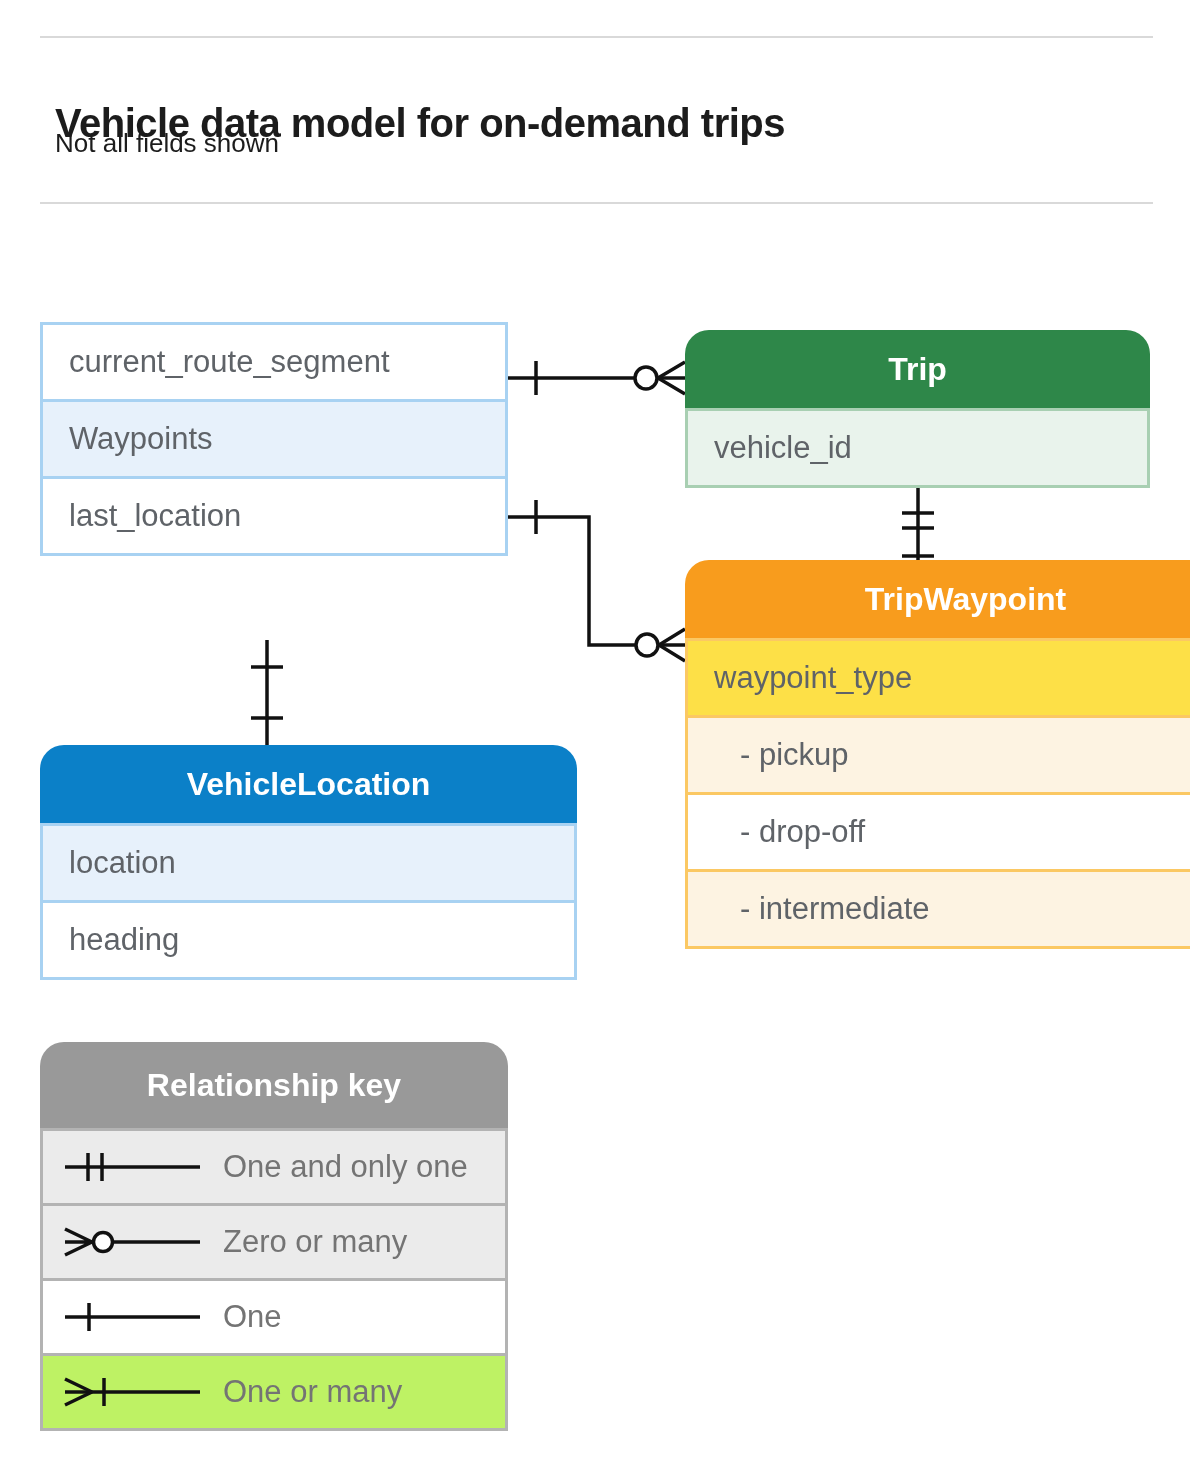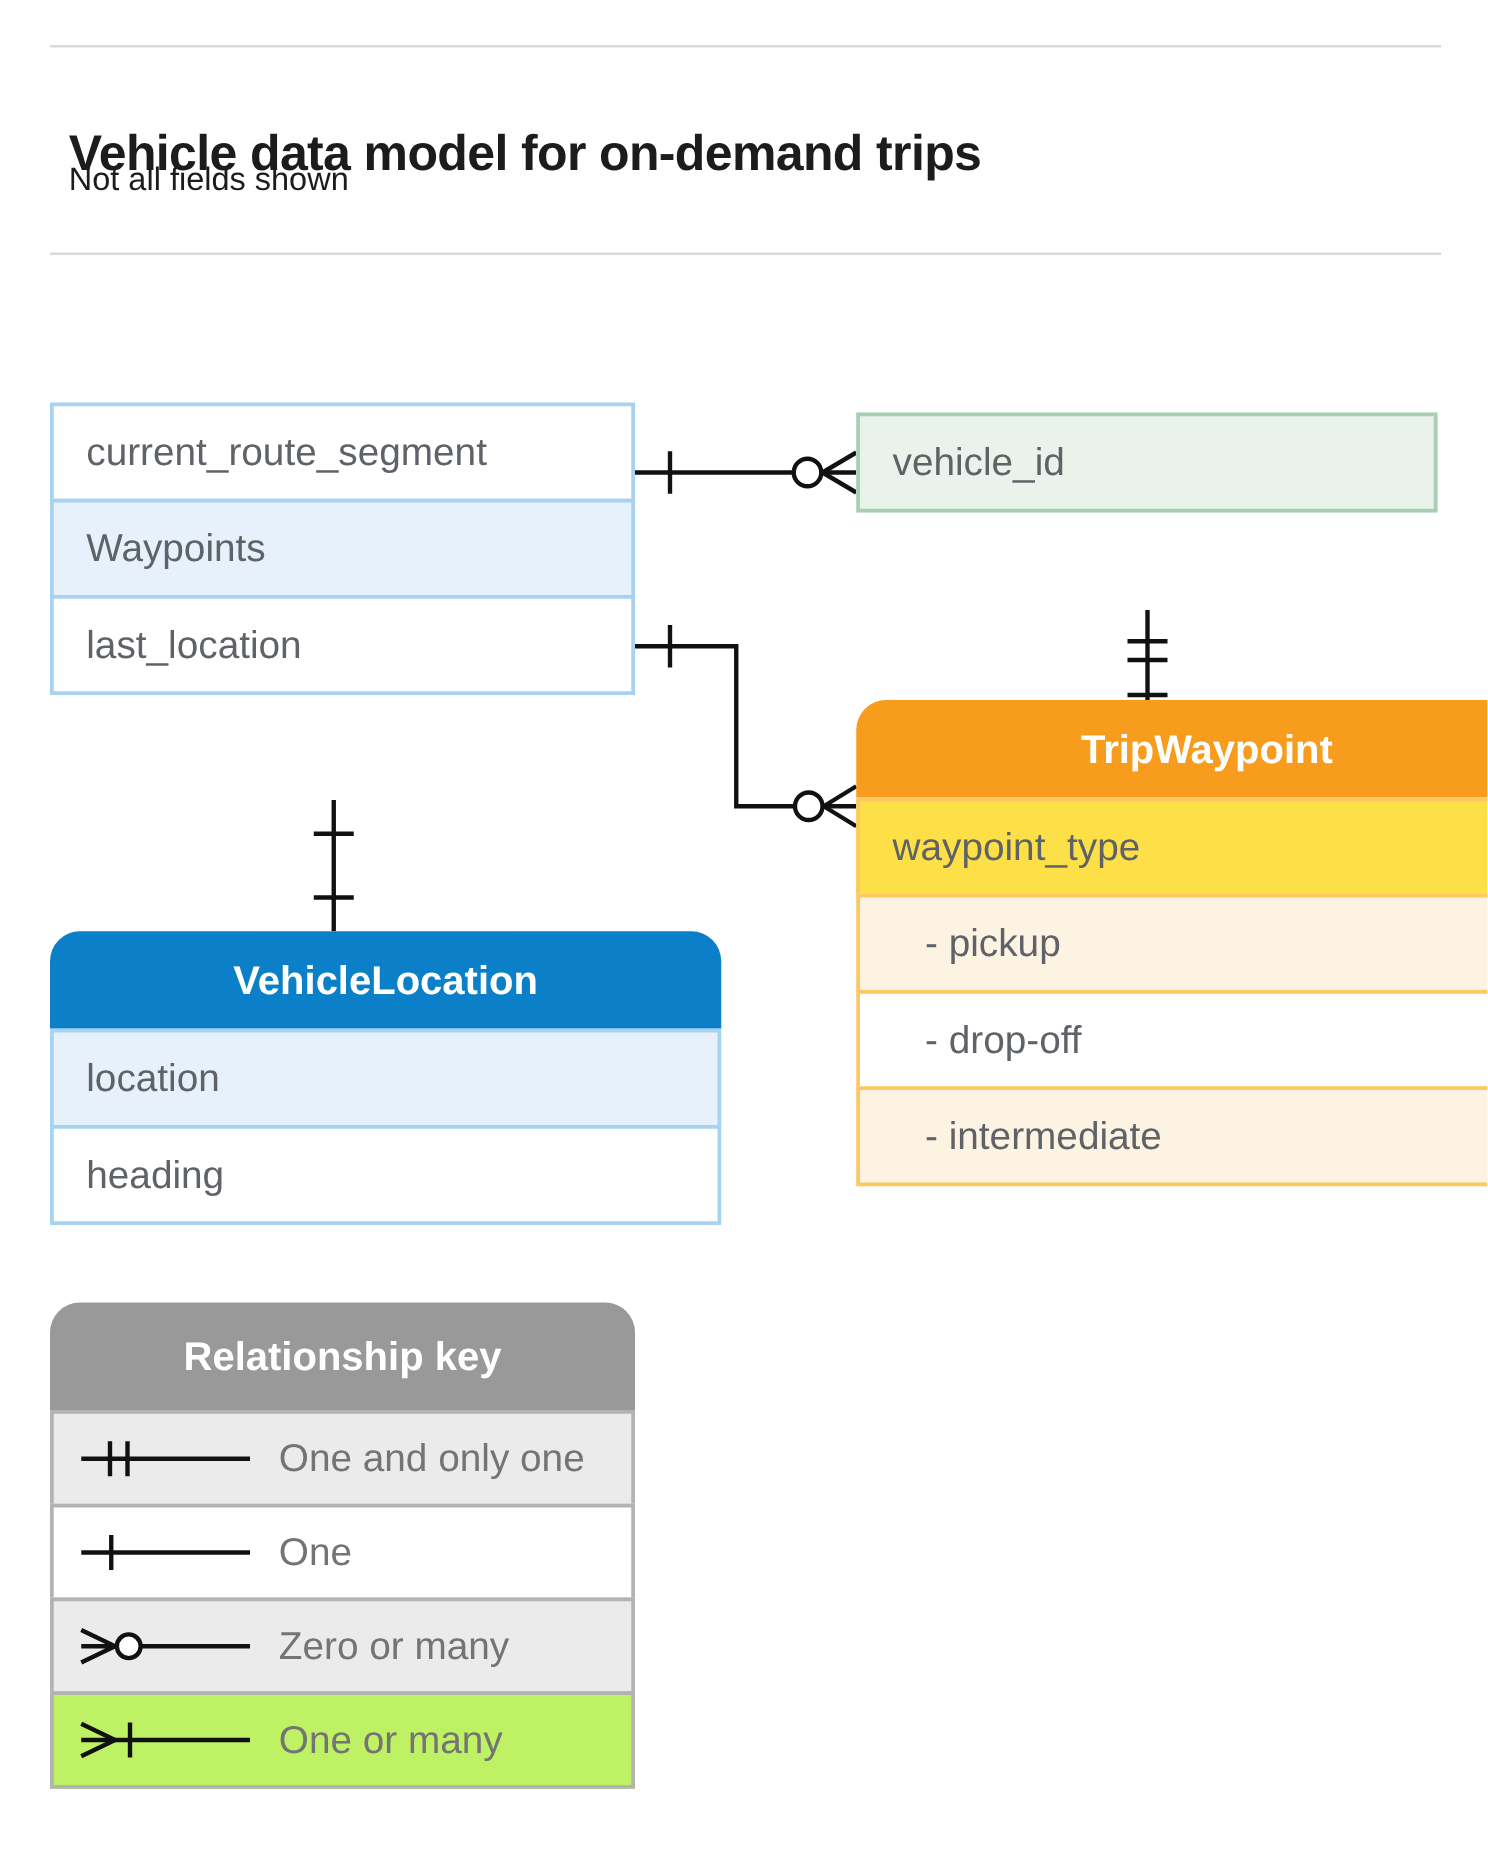--- a/index.html
+++ b/index.html
@@ -79,20 +79,23 @@
         </div>
         <div class="ent-row" style="border-color: rgb(168, 210, 242); background: rgb(231, 241, 251);">
           <span>Waypoints</span>
         </div>
         <div class="ent-row" style="border-color: rgb(168, 210, 242); background: rgb(255, 255, 255);">
           <span>last_location</span>
         </div>
       </div>
     </section>
   <section class="entity" id="entity-trip">
+      <div class="ent-header" style="background: rgb(46, 135, 73);">
+        <span>Trip</span>
+      </div>
       <div class="rows">
         <div class="ent-row" style="border-color: rgb(168, 207, 178); background: rgb(233, 243, 236);">
           <span>vehicle_id</span>
         </div>
       </div>
     </section>
   <section class="entity" id="entity-tripwaypoint">
       <div class="ent-header" style="background: rgb(248, 156, 29);">
         <span>TripWaypoint</span>
       </div>
@@ -133,38 +136,38 @@
         <div class="ent-row" style="border-color: rgb(179, 179, 179); background: rgb(235, 235, 235);">
           <span class="sym-wrap" style="stroke: rgb(17, 17, 17);">
             <svg class="sym" viewBox="0 0 150 44">
               <line x1="6" y1="22" x2="141" y2="22"></line>
               <line x1="29" y1="8" x2="29" y2="36"></line>
               <line x1="43" y1="8" x2="43" y2="36"></line>
             </svg>
           </span>
           <span class="legend-label">One and only one</span>
         </div>
-        <div class="ent-row" style="border-color: rgb(179, 179, 179); background: rgb(255, 255, 255);">
-          <span class="sym-wrap" style="stroke: rgb(17, 17, 17);">
-            <svg class="sym" viewBox="0 0 150 44">
-              <line x1="6" y1="22" x2="141" y2="22"></line>
-              <line x1="30" y1="8" x2="30" y2="36"></line>
-            </svg>
-          </span>
-          <span class="legend-label">One</span>
-        </div>
         <div class="ent-row" style="border-color: rgb(179, 179, 179); background: rgb(235, 235, 235);">
           <span class="sym-wrap" style="stroke: rgb(17, 17, 17);">
             <svg class="sym" viewBox="0 0 150 44">
               <path d="M33 22 L6 9 M33 22 L6 35 M6 22 L33 22"></path>
               <circle cx="44" cy="22" r="9.5"></circle>
               <line x1="53.5" y1="22" x2="141" y2="22"></line>
             </svg>
           </span>
           <span class="legend-label">Zero or many</span>
+        </div>
+        <div class="ent-row" style="border-color: rgb(179, 179, 179); background: rgb(255, 255, 255);">
+          <span class="sym-wrap" style="stroke: rgb(17, 17, 17);">
+            <svg class="sym" viewBox="0 0 150 44">
+              <line x1="6" y1="22" x2="141" y2="22"></line>
+              <line x1="30" y1="8" x2="30" y2="36"></line>
+            </svg>
+          </span>
+          <span class="legend-label">One</span>
         </div>
         <div class="ent-row" style="border-color: rgb(179, 179, 179); background: #bef264;">
           <span class="sym-wrap" style="stroke: rgb(17, 17, 17);">
             <svg class="sym" viewBox="0 0 150 44">
               <line x1="6" y1="22" x2="141" y2="22"></line>
               <path d="M33 22 L6 9 M33 22 L6 35"></path>
               <line x1="45" y1="8" x2="45" y2="36"></line>
             </svg>
           </span>
           <span class="legend-label">One or many</span>

